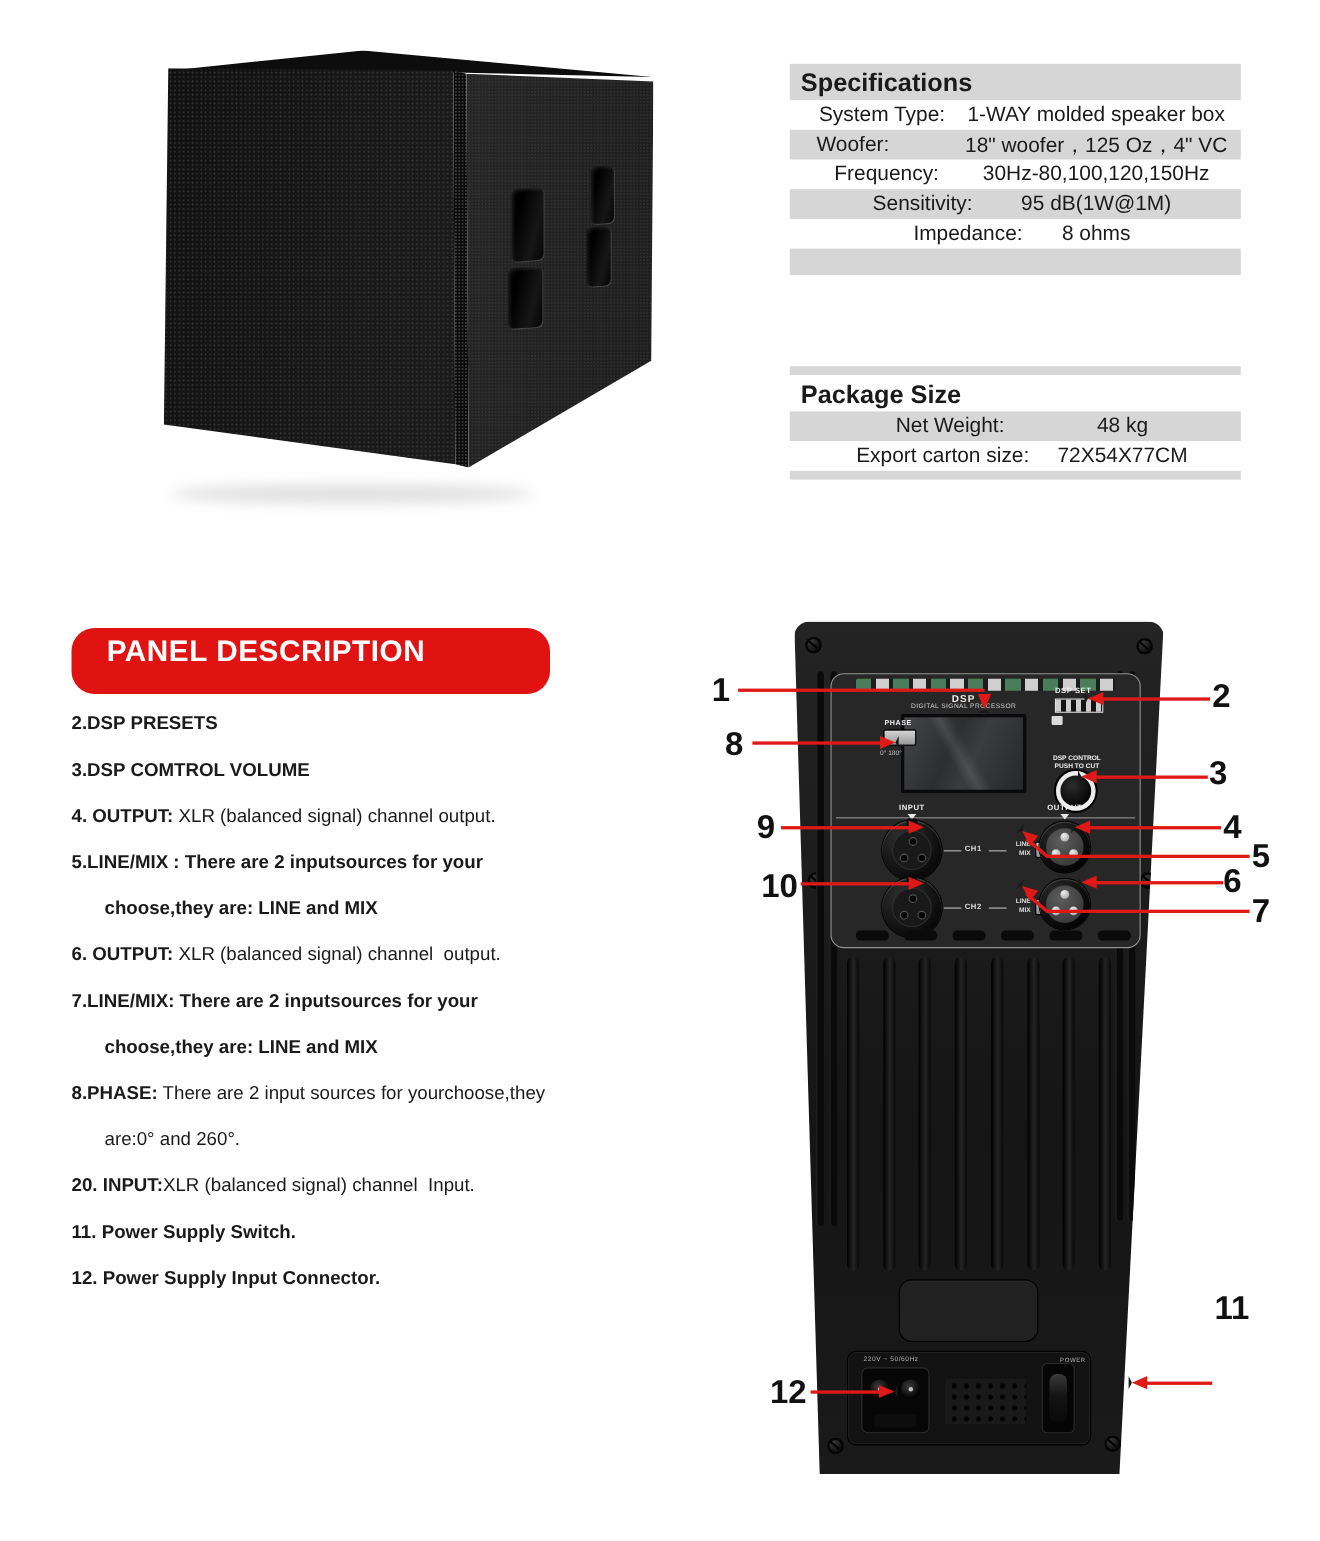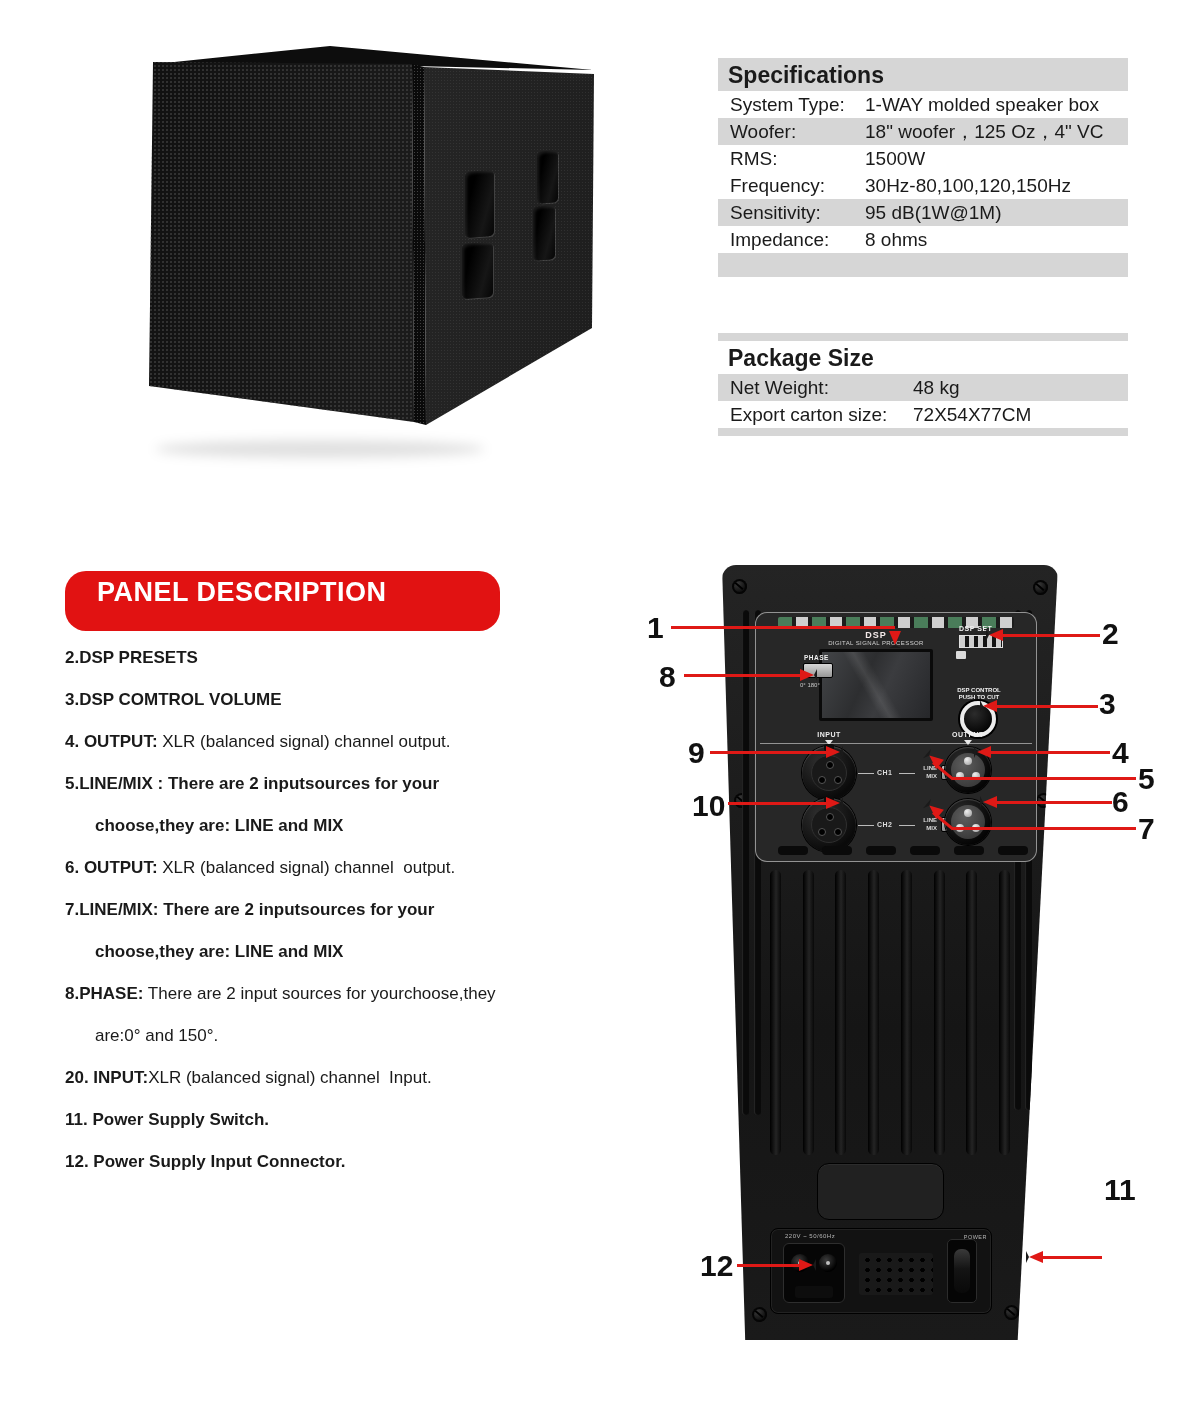--- a/index.html
+++ b/index.html
@@ -5,21 +5,21 @@
   html,body{margin:0;padding:0;background:#fff;}
   body{width:1200px;height:1401px;position:relative;overflow:hidden;
        font-family:"Liberation Sans",sans-serif;color:#1a1a1a;}
 
   
   .spec-table{position:absolute;left:718px;top:58px;width:410px;}
   .pkg-table{position:absolute;left:718px;top:333px;width:410px;}
   .t-header{font-size:23px;font-weight:bold;padding:4px 0 2px 10px;background:#d6d6d6;}
   .pkg-table .t-header{background:#fff;}
   .gray-strip{height:8px;background:#d6d6d6;}
-  .trow{display:flex;align-items:center;height:27px;font-size:19px;padding-left:12px;}
+  .trow{display:flex;align-items:center;height:27px;font-size:19px;padding-left:12px;justify-content:center;}
   .trow.alt{background:#d6d6d6;}
   .spec-table .tlabel{width:135px;flex:none;}
   .pkg-table .tlabel{width:183px;flex:none;}
   .tvalue{white-space:pre;}
   .t-empty{height:24px;background:#d6d6d6;}
 
   
   .banner{position:absolute;left:65px;top:571px;width:435px;height:60px;background:#e11212;
           border-radius:21px;color:#fff;font-weight:bold;font-size:27px;line-height:42px;
           padding-left:32px;box-sizing:border-box;letter-spacing:.5px;}
@@ -158,24 +158,20 @@
   <div id="spec-rows">
       <div class="trow">
         <span class="tlabel">System Type:</span>
         <span class="tvalue">1-WAY molded speaker box</span>
       </div>
       <div class="trow alt">
         <span class="tlabel">Woofer:</span>
         <span class="tvalue">18" woofer，125 Oz，4" VC</span>
       </div>
       <div class="trow">
-        <span class="tlabel">RMS:</span>
-        <span class="tvalue">1500W</span>
-      </div>
-      <div class="trow">
         <span class="tlabel">Frequency:</span>
         <span class="tvalue">30Hz-80,100,120,150Hz</span>
       </div>
       <div class="trow alt">
         <span class="tlabel">Sensitivity:</span>
         <span class="tvalue">95 dB(1W@1M)</span>
       </div>
       <div class="trow">
         <span class="tlabel">Impedance:</span>
         <span class="tvalue">8 ohms</span>
@@ -204,21 +200,21 @@
 <div class="desc" id="desc-list">
     <div class="desc-line"><b>2.DSP PRESETS</b></div>
     <div class="desc-line"><b>3.DSP COMTROL VOLUME</b></div>
     <div class="desc-line"><b>4. OUTPUT:</b><span> XLR (balanced signal) channel output.</span></div>
     <div class="desc-line"><b>5.LINE/MIX : There are 2 inputsources for your</b></div>
     <div class="desc-line indent"><b>choose,they are: LINE and MIX</b></div>
     <div class="desc-line"><b>6. OUTPUT:</b><span> XLR (balanced signal) channel  output.</span></div>
     <div class="desc-line"><b>7.LINE/MIX: There are 2 inputsources for your</b></div>
     <div class="desc-line indent"><b>choose,they are: LINE and MIX</b></div>
     <div class="desc-line"><b>8.PHASE:</b><span> There are 2 input sources for yourchoose,they</span></div>
-    <div class="desc-line indent"><span>are:0° and 150°.</span></div>
+    <div class="desc-line indent"><span>are:0° and 260°.</span></div>
     <div class="desc-line gap"><b>20. INPUT:</b><span>XLR (balanced signal) channel  Input.</span></div>
     <div class="desc-line gap"><b>11. Power Supply Switch.</b></div>
     <div class="desc-line gap"><b>12. Power Supply Input Connector.</b></div>
   </div>
 
 <div class="rear">
   <div class="screw" style="left:10px;top:14px;"></div>
   <div class="screw" style="left:311px;top:15px;"></div>
   <div class="screw" style="left:12px;top:228px;"></div>
   <div class="screw" style="left:314px;top:228px;"></div>

